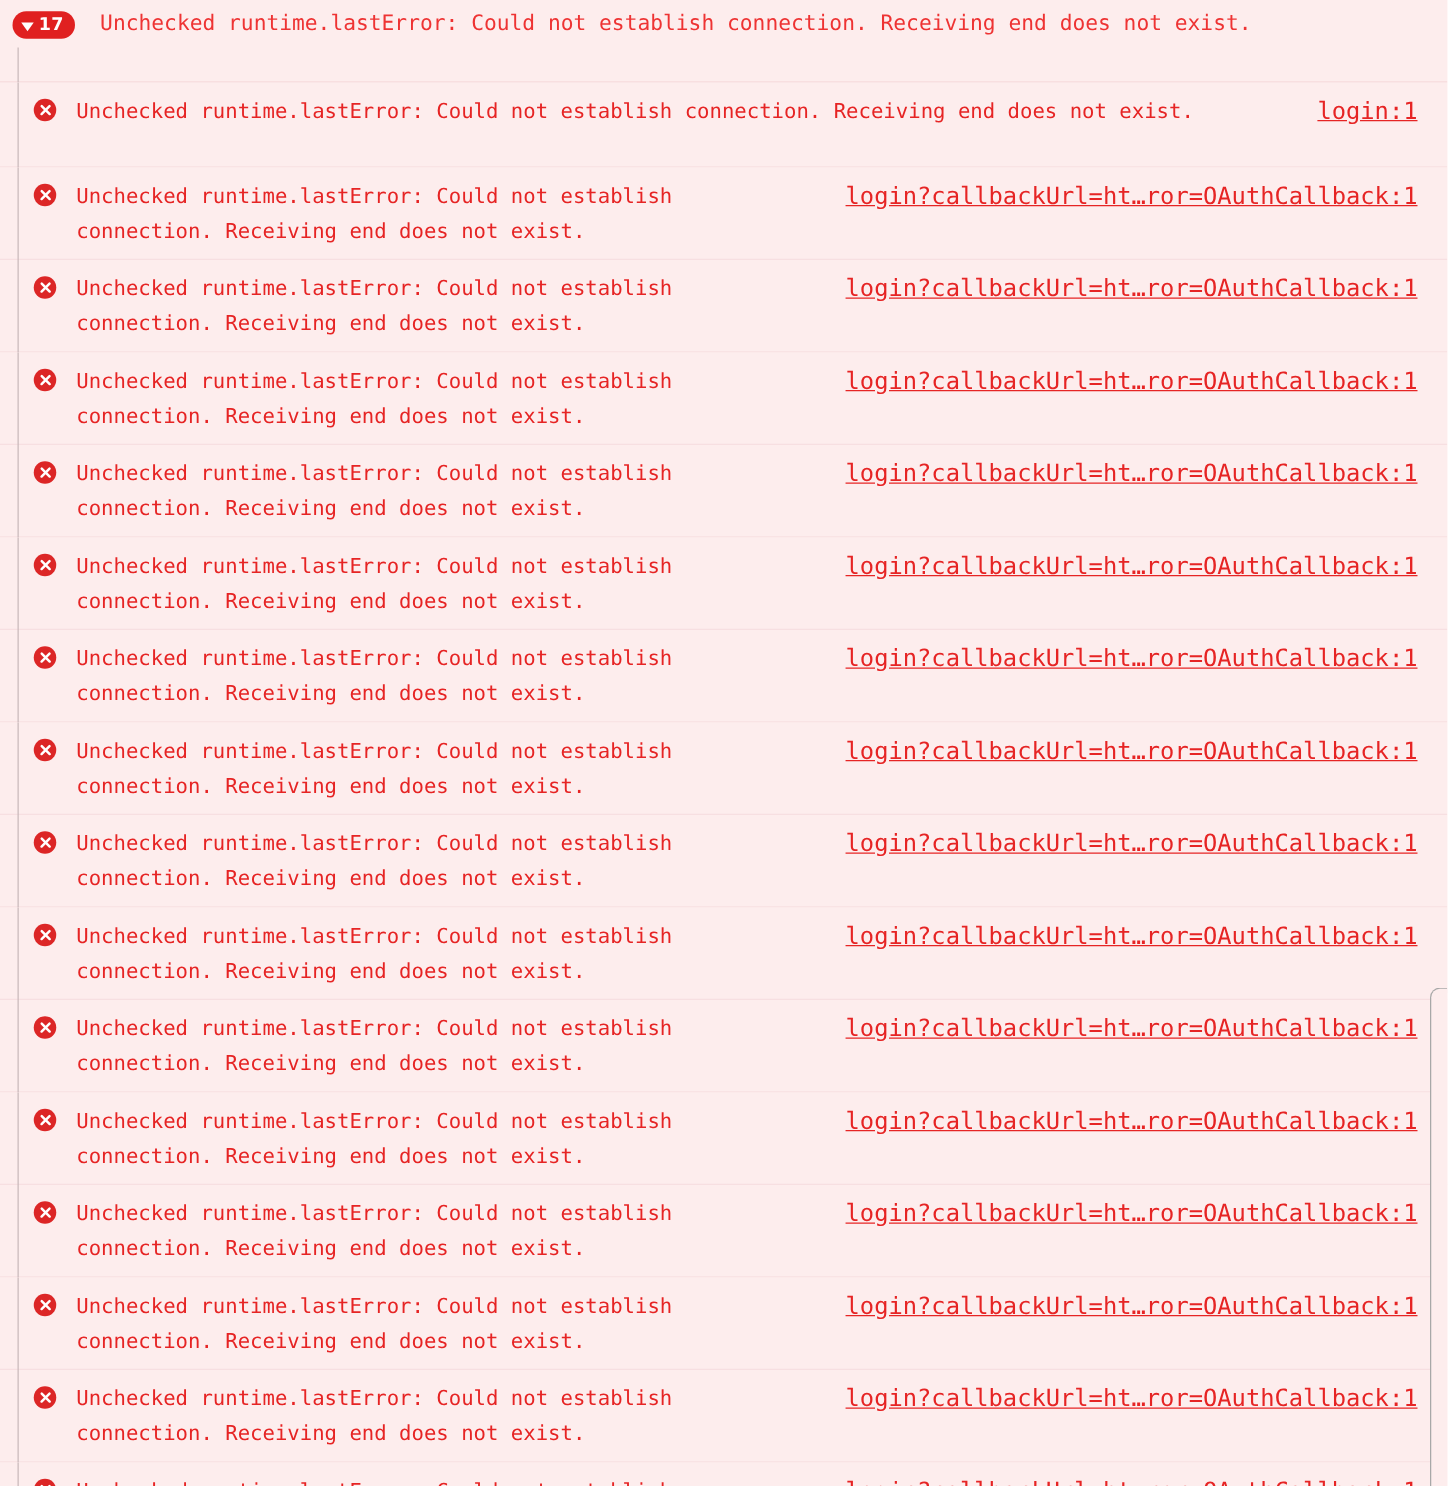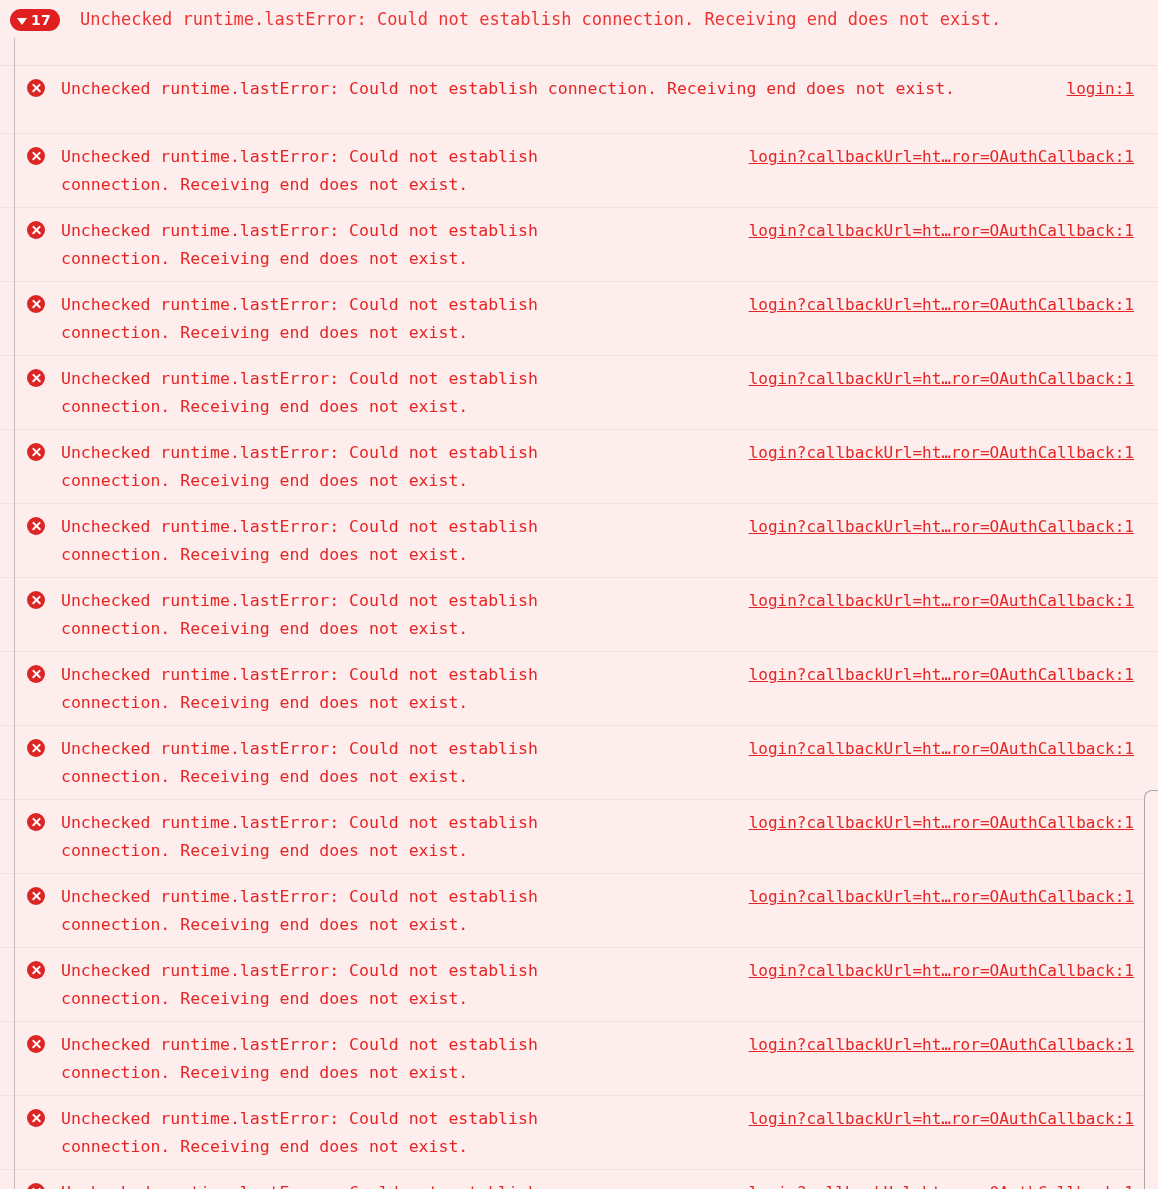--- a/index.html
+++ b/index.html
@@ -149,21 +149,21 @@
     display: block;
     white-space: normal;
   }
 
   
   .err-source {
     position: absolute;
     right: 24px;
     top: 0;
     color: #e62424;
-    font-size: 16px;
+    font-size: 19px;
     line-height: 28px;
     text-decoration: underline;
     cursor: pointer;
     white-space: nowrap;
   }
 
   
   .error-row.row-short .err-text { max-width: 1030px; }
   .error-row.row-long  .err-text { max-width: 525px; }
 

